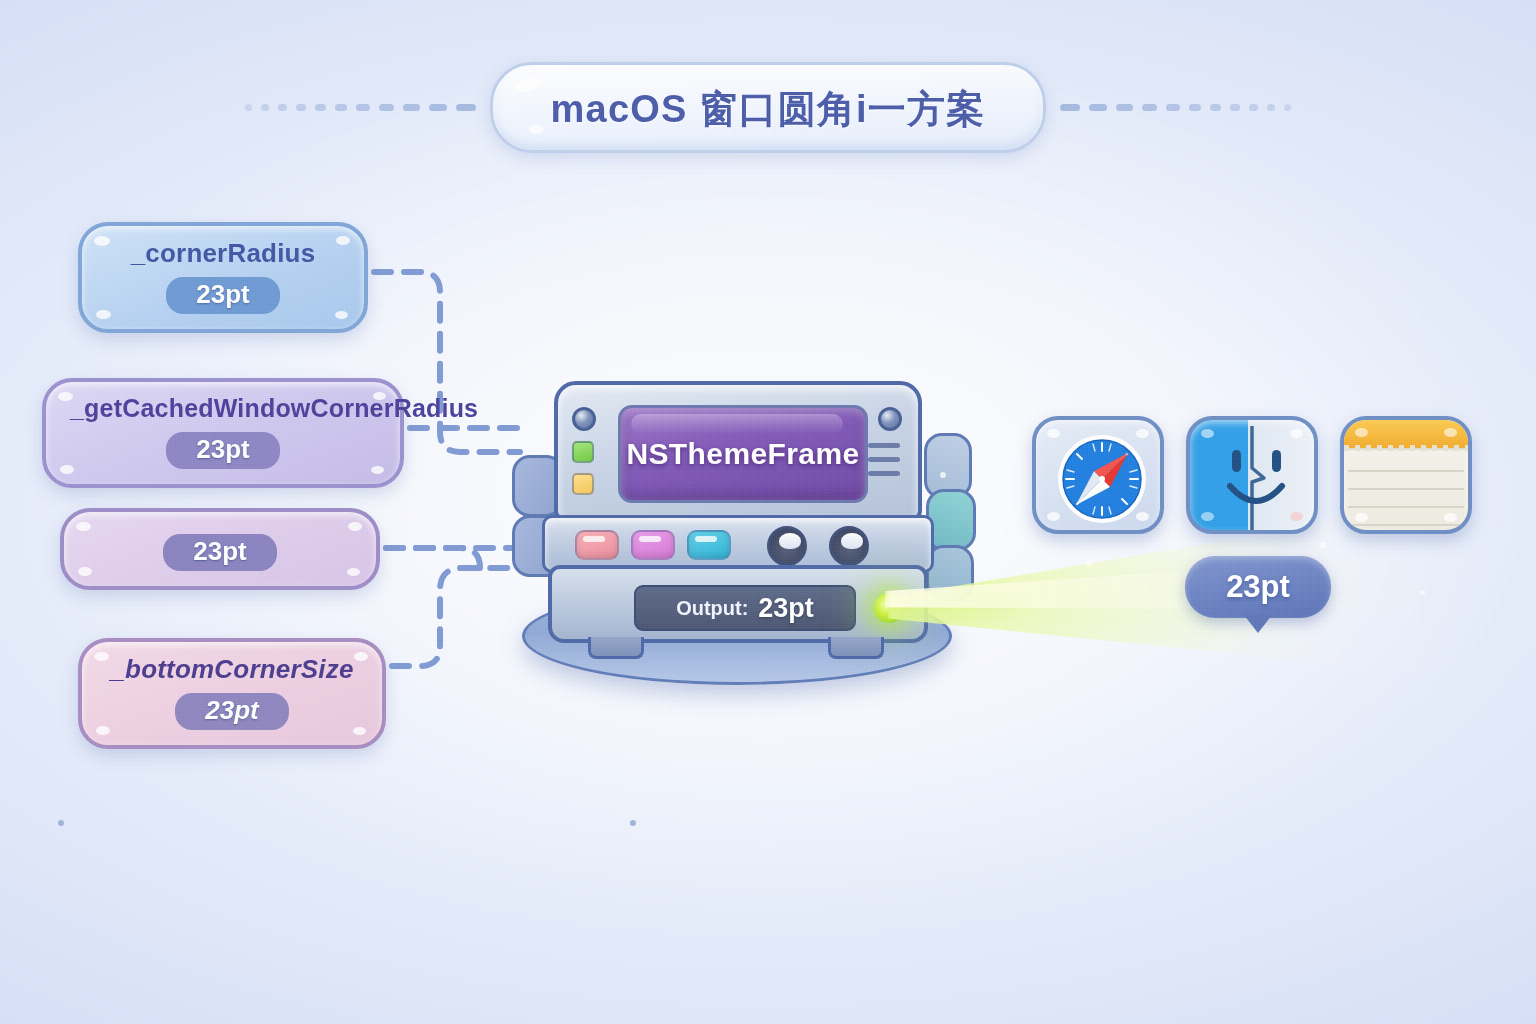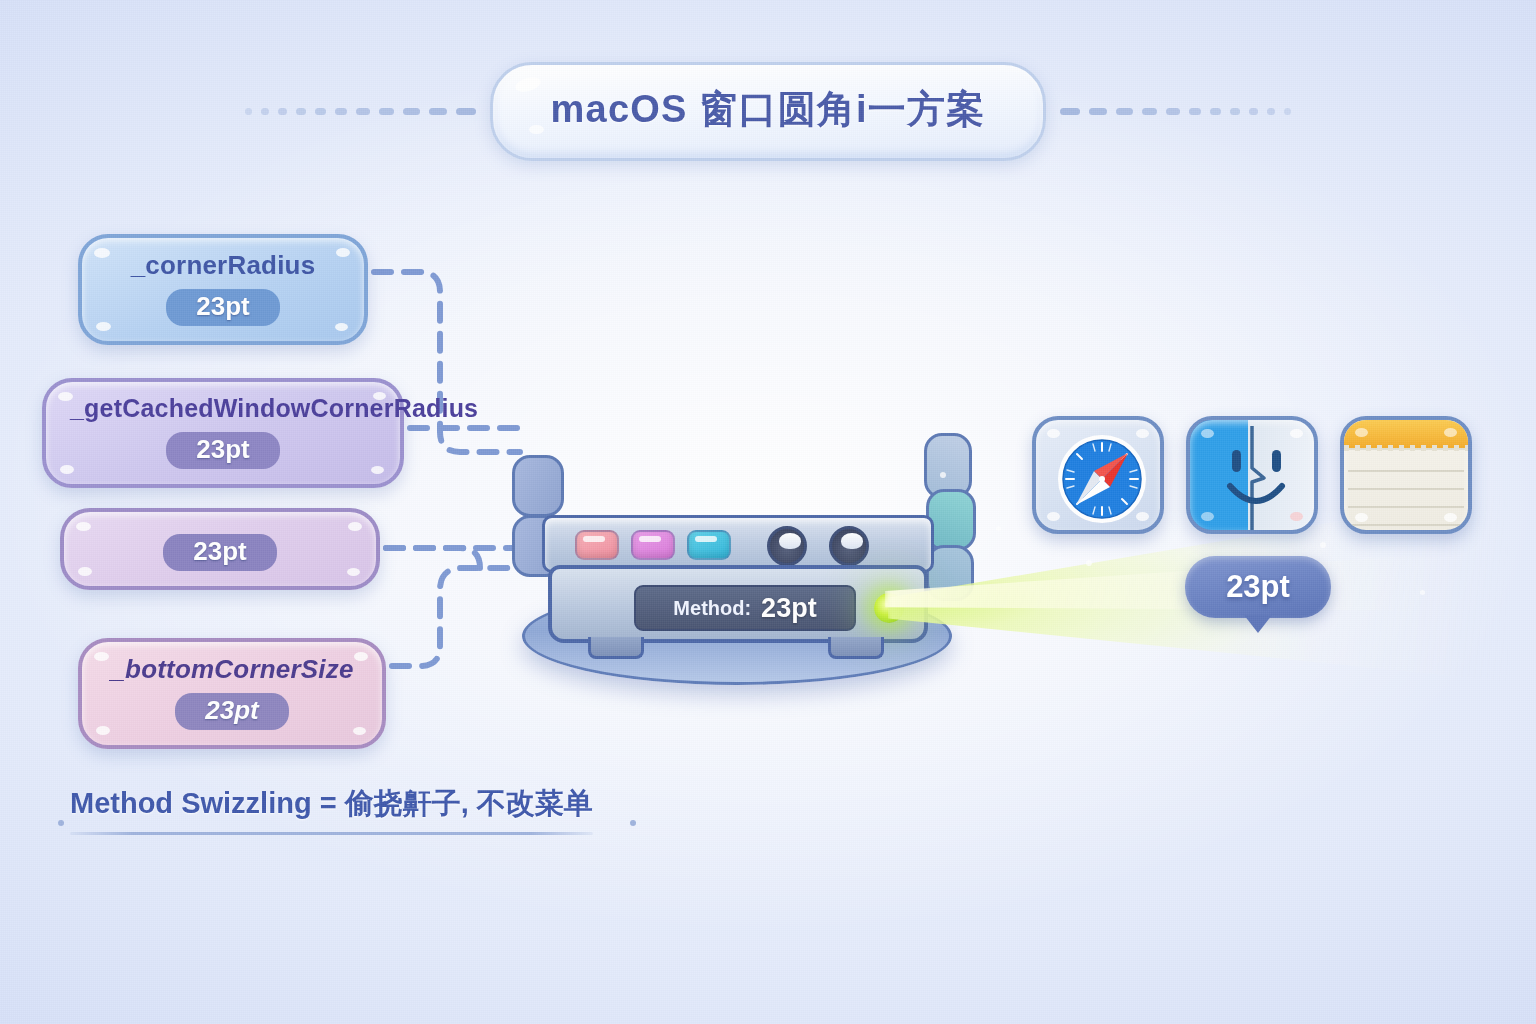--- a/index.html
+++ b/index.html
@@ -23,21 +23,21 @@
     opacity:.8;
   }
 
   
   .title-wrap {
     position:absolute; left:0; right:0; top:62px;
     display:flex; align-items:center; justify-content:center;
   }
   .title-pill {
     position:relative;
-    padding:19px 58px 23px;
+    padding:19px 58px 15px;
     border-radius:42px;
     border:3px solid #bfd0ec;
     background:
       linear-gradient(178deg, #ffffff 0%, #f4f8ff 42%, #e6eefc 100%);
     box-shadow:
       0 5px 16px rgba(110,135,195,0.22),
       inset 0 3px 6px rgba(255,255,255,0.95),
       inset 0 -4px 9px rgba(176,197,238,0.45);
   }
   .title-pill::before {
@@ -77,21 +77,21 @@
     display:inline-block; margin-top:9px; padding:2px 30px 4px;
     border-radius:17px; font-size:26px; font-weight:700; color:#ffffff;
     text-shadow:0 1px 2px rgba(40,55,110,0.5);
   }
   .card .dotdec {
     position:absolute; border-radius:50%; background:rgba(255,255,255,0.82);
   }
 
   .card.c0 { left:78px; top:222px; width:290px;
     background:linear-gradient(160deg,#cfe2f8 0%,#b6d2f2 55%,#a8c8ee 100%);
-    border-color:#7fa5d8;margin-top:12px; }
+    border-color:#7fa5d8; }
   .card.c0 .nm { color:#3f56a5; }
   .card.c0 .badge { background:#6e9ad4; }
 
   .card.c1 { left:42px; top:378px; width:362px;
     background:linear-gradient(160deg,#ded8f6 0%,#cfc8ef 50%,#c5bce9 100%);
     border-color:#9b91cf; }
   .card.c1 .nm { color:#4b3f9b; font-size:25px; }
   .card.c1 .badge { background:#8d86c4; }
 
   .card.c2 { left:60px; top:508px; width:320px;
@@ -396,32 +396,45 @@
 
   <div class="machine">
     <div class="m-base"></div>
 
     <div class="m-side l1"></div>
     <div class="m-side l2"></div>
     <div class="m-side r1"></div>
     <div class="m-side r2"></div>
     <div class="m-side r3"></div>
 
+    <div class="m-head">
+      <div class="knob-top kl"></div>
+      <div class="knob-top kr"></div>
+      <div class="sq green"></div>
+      <div class="sq yellow"></div>
+      <div class="vent v1"></div>
+      <div class="vent v2"></div>
+      <div class="vent v3"></div>
+
+      <div class="screen">
+        <span class="t">NSThemeFrame</span>
+      </div>
+    </div>
 
     <div class="m-mid">
       <div class="btn b1"></div>
       <div class="btn b2"></div>
       <div class="btn b3"></div>
       <div class="dial d1"></div>
       <div class="dial d2"></div>
     </div>
 
     <div class="m-foot">
       <div class="out-panel">
-        <span class="lbl">Method:</span>
+        <span class="lbl">Output:</span>
         <span class="val">23pt</span>
       </div>
       <div class="led"></div>
     </div>
 
     <div class="m-feet f1"></div>
     <div class="m-feet f2"></div>
   </div>
 
   <div class="beam"></div>
@@ -504,18 +517,17 @@
     </div>
   </div>
 
   <div class="bubble">
     <span class="t">23pt</span>
   </div>
 
   <div class="caption">
     <span class="cap-dot" style="left:-12px;top:36px"></span>
     <span class="cap-dot" style="left:560px;top:36px"></span>
-    <div class="txt">Method Swizzling = 偷挠鼾子, 不改菜单</div>
     <div class="rule"></div>
   </div>
 
   <div class="noise"></div>
 </div>
 
 </body></html>

